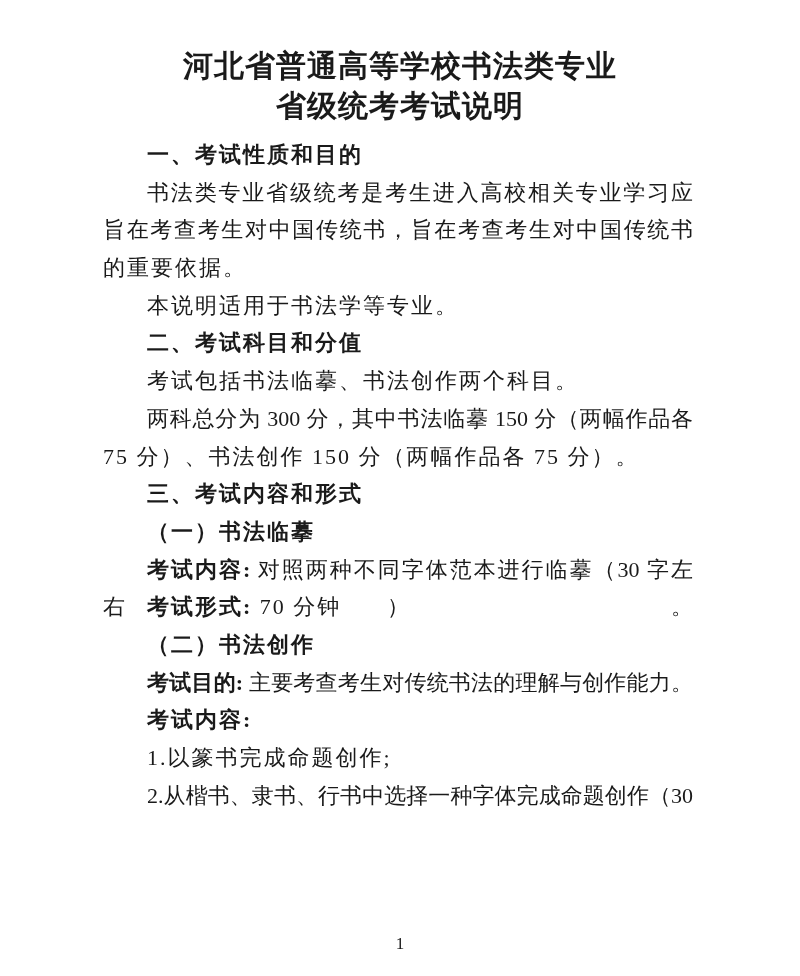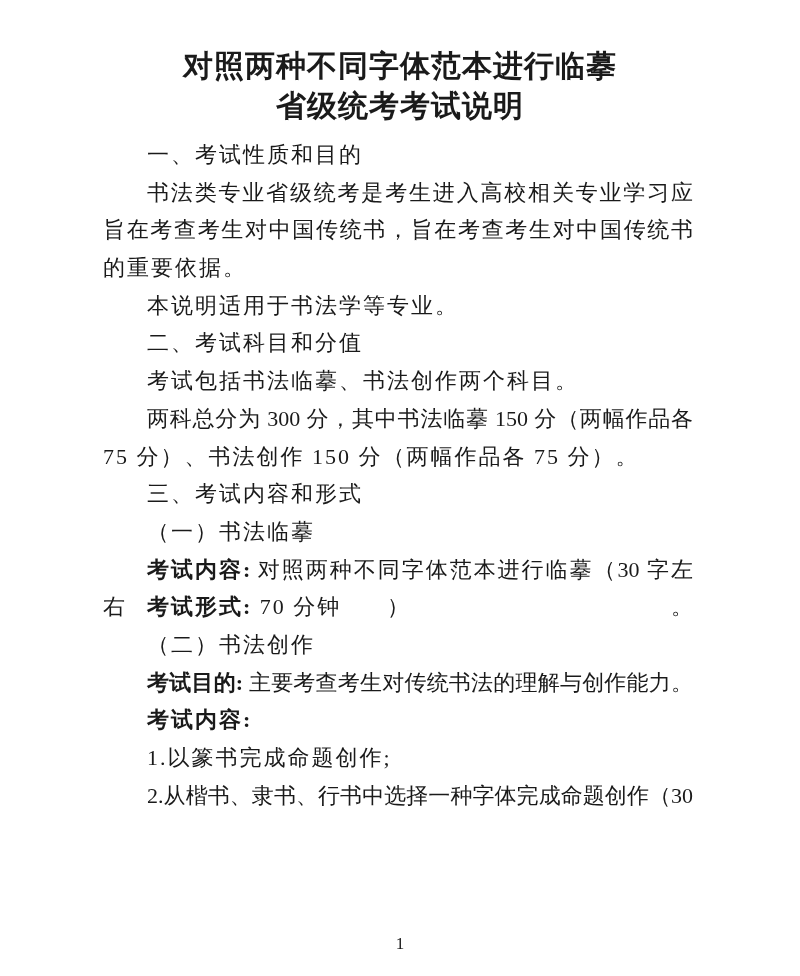--- a/index.html
+++ b/index.html
@@ -33,21 +33,21 @@
     padding: 0 107px 0 103px; 
   }
   .line {
     font-size: 22px;
     height: 37.7px;
     line-height: 37.7px;
     letter-spacing: 2px;
     white-space: pre-wrap;
   }
   .line.indent { text-indent: 2em; }
-  .line.bold   { font-weight: normal; }
+  .line.bold   { font-weight: bold; }
   .line.just {
     letter-spacing: 0;
     text-align: justify;
     text-align-last: justify;
     text-justify: inter-character;
   }
   .label { font-weight: bold; }
   .page-footer {
     position: absolute;
     left: 0;
@@ -57,21 +57,21 @@
     font-size: 17px;
     color: #1a1a1a;
   }
 </style>
 </head>
 <body>
 
 <div class="page">
 
   <div class="doc-title">
-    <div>对照两种不同字体范本进行临摹</div>
+    <div>河北省普通高等学校书法类专业</div>
     <div>省级统考考试说明</div>
   </div>
 
   <div class="content">
     <div class="line bold indent">一、考试性质和目的</div>
     <div class="line indent just">书法类专业省级统考是考生进入高校相关专业学习应</div>
     <div class="line just">旨在考查考生对中国传统书，旨在考查考生对中国传统书</div>
     <div class="line">的重要依据。</div>
     <div class="line indent">本说明适用于书法学等专业。</div>
 

